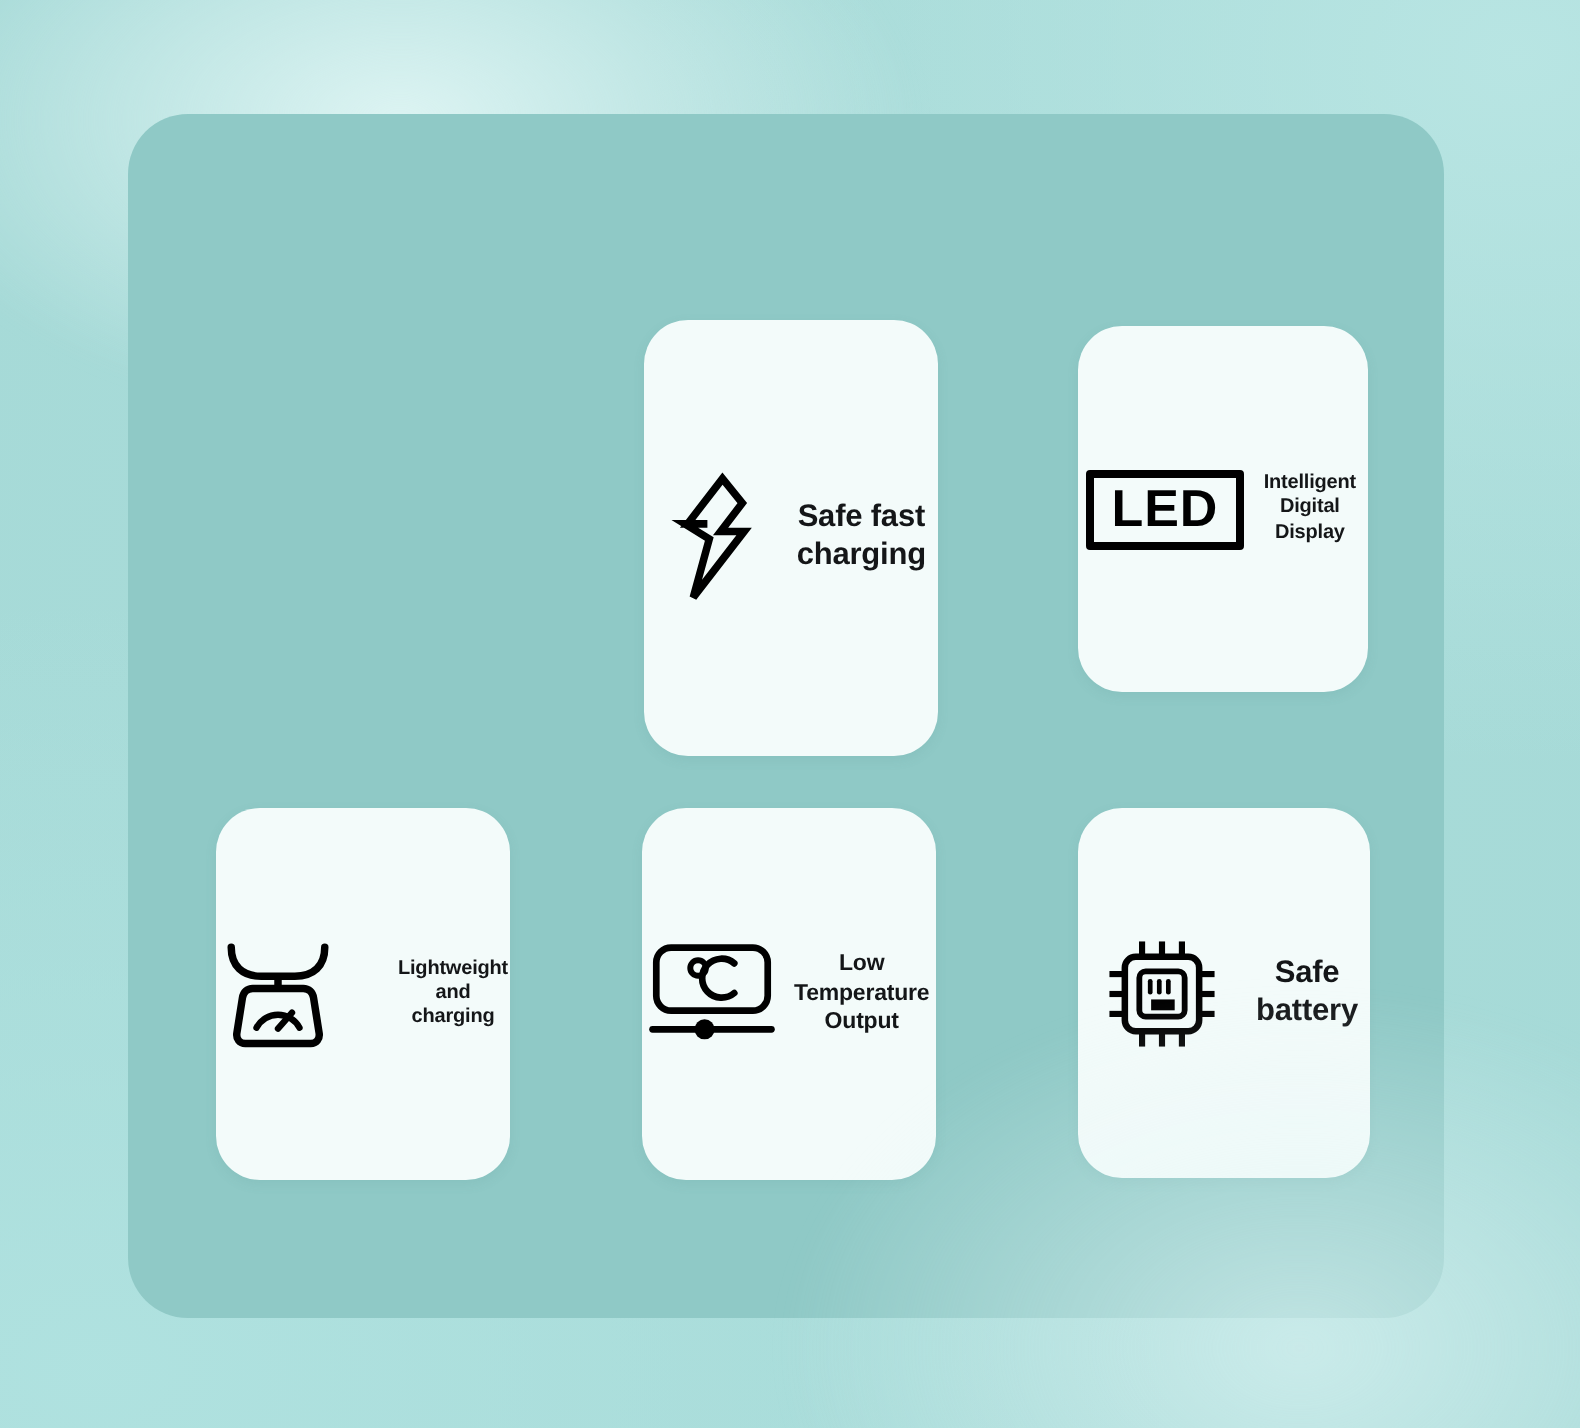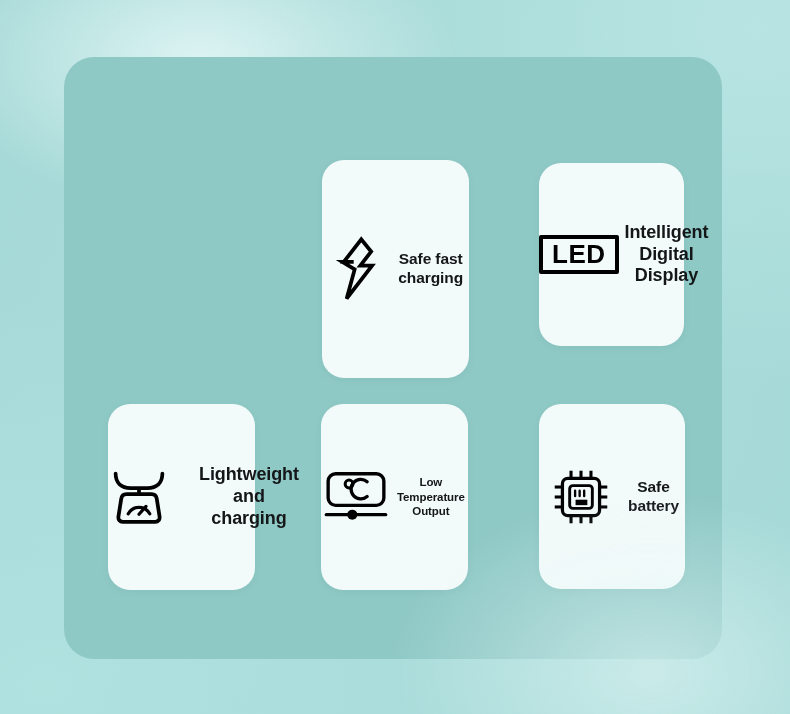--- a/index.html
+++ b/index.html
@@ -93,21 +93,21 @@
 
   .label {
     text-align: center;
     color: #141618;
     font-weight: bold;
     letter-spacing: -0.1px;
     line-height: 1.22;
     padding: 0 6px;
   }
   .label-lg { font-size: 15.5px; }
-  .label-md { font-size: 18px; }
+  .label-md { font-size: 10px; }
   .label-sm { font-size: 11.5px; line-height: 1.3; }
 
   .led-box {
     border: 4.5px solid #000;
     border-radius: 2px;
     padding: 2px 9px 3px 9px;
     display: inline-block;
   }
   .led-text {
     font-family: "Liberation Sans", sans-serif;

